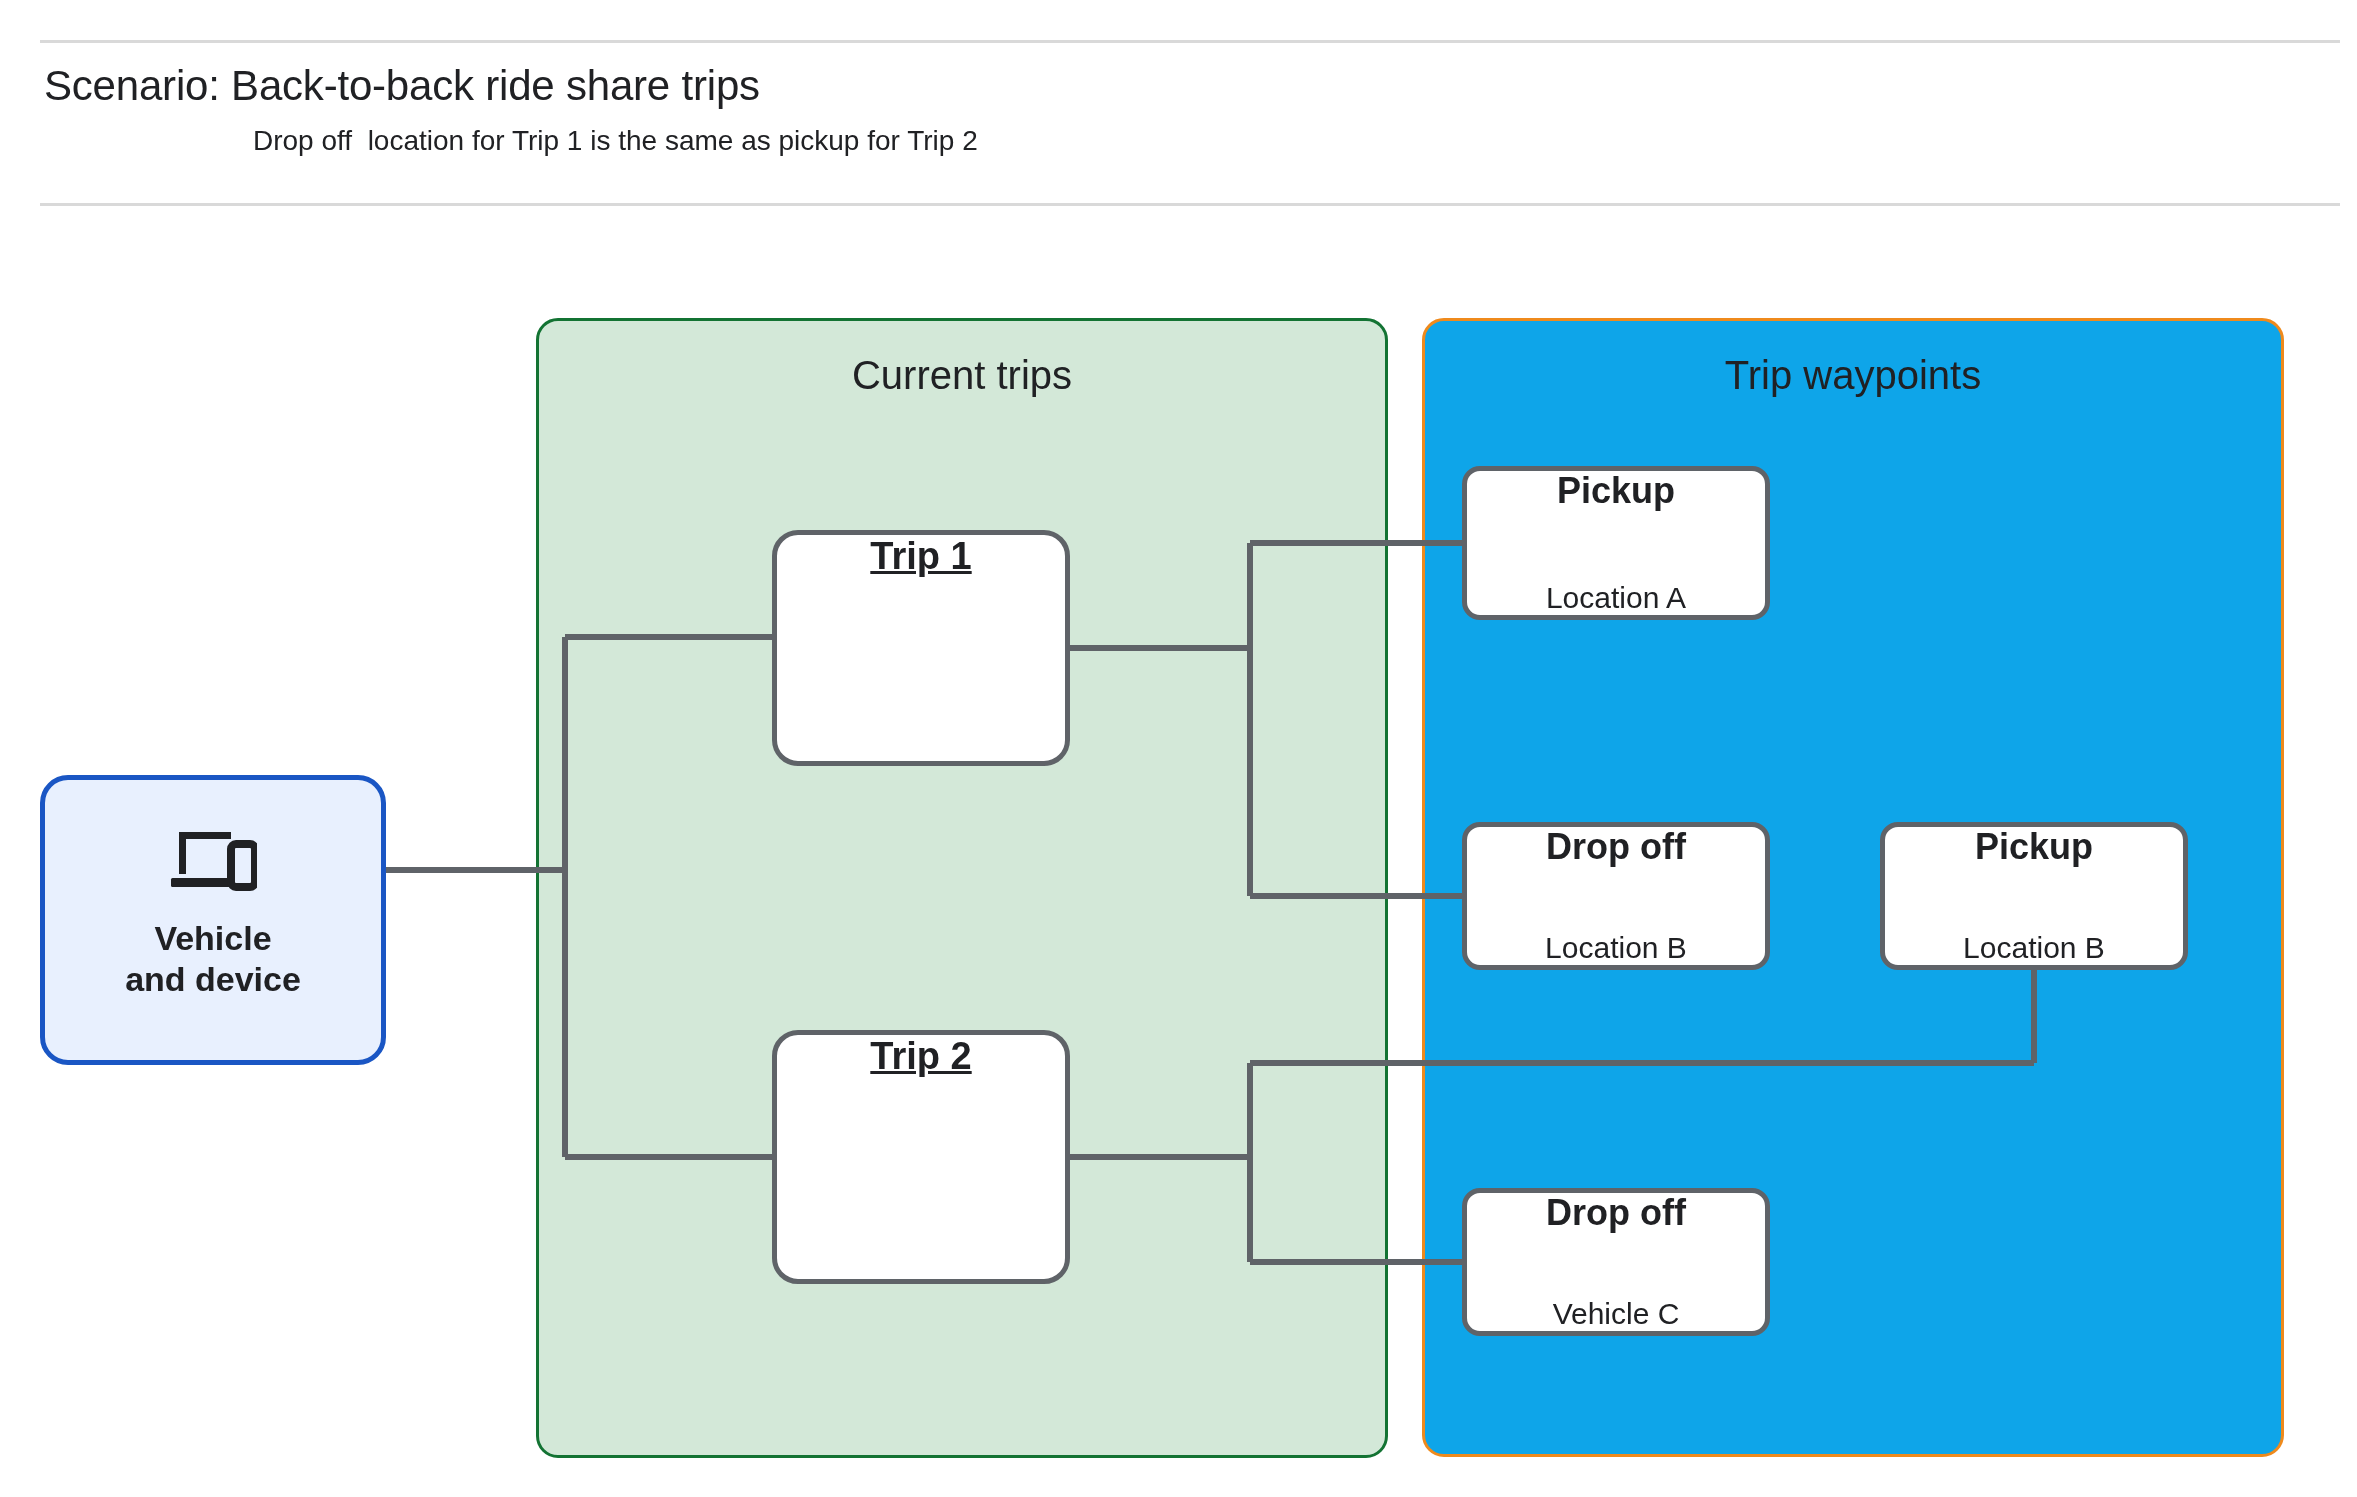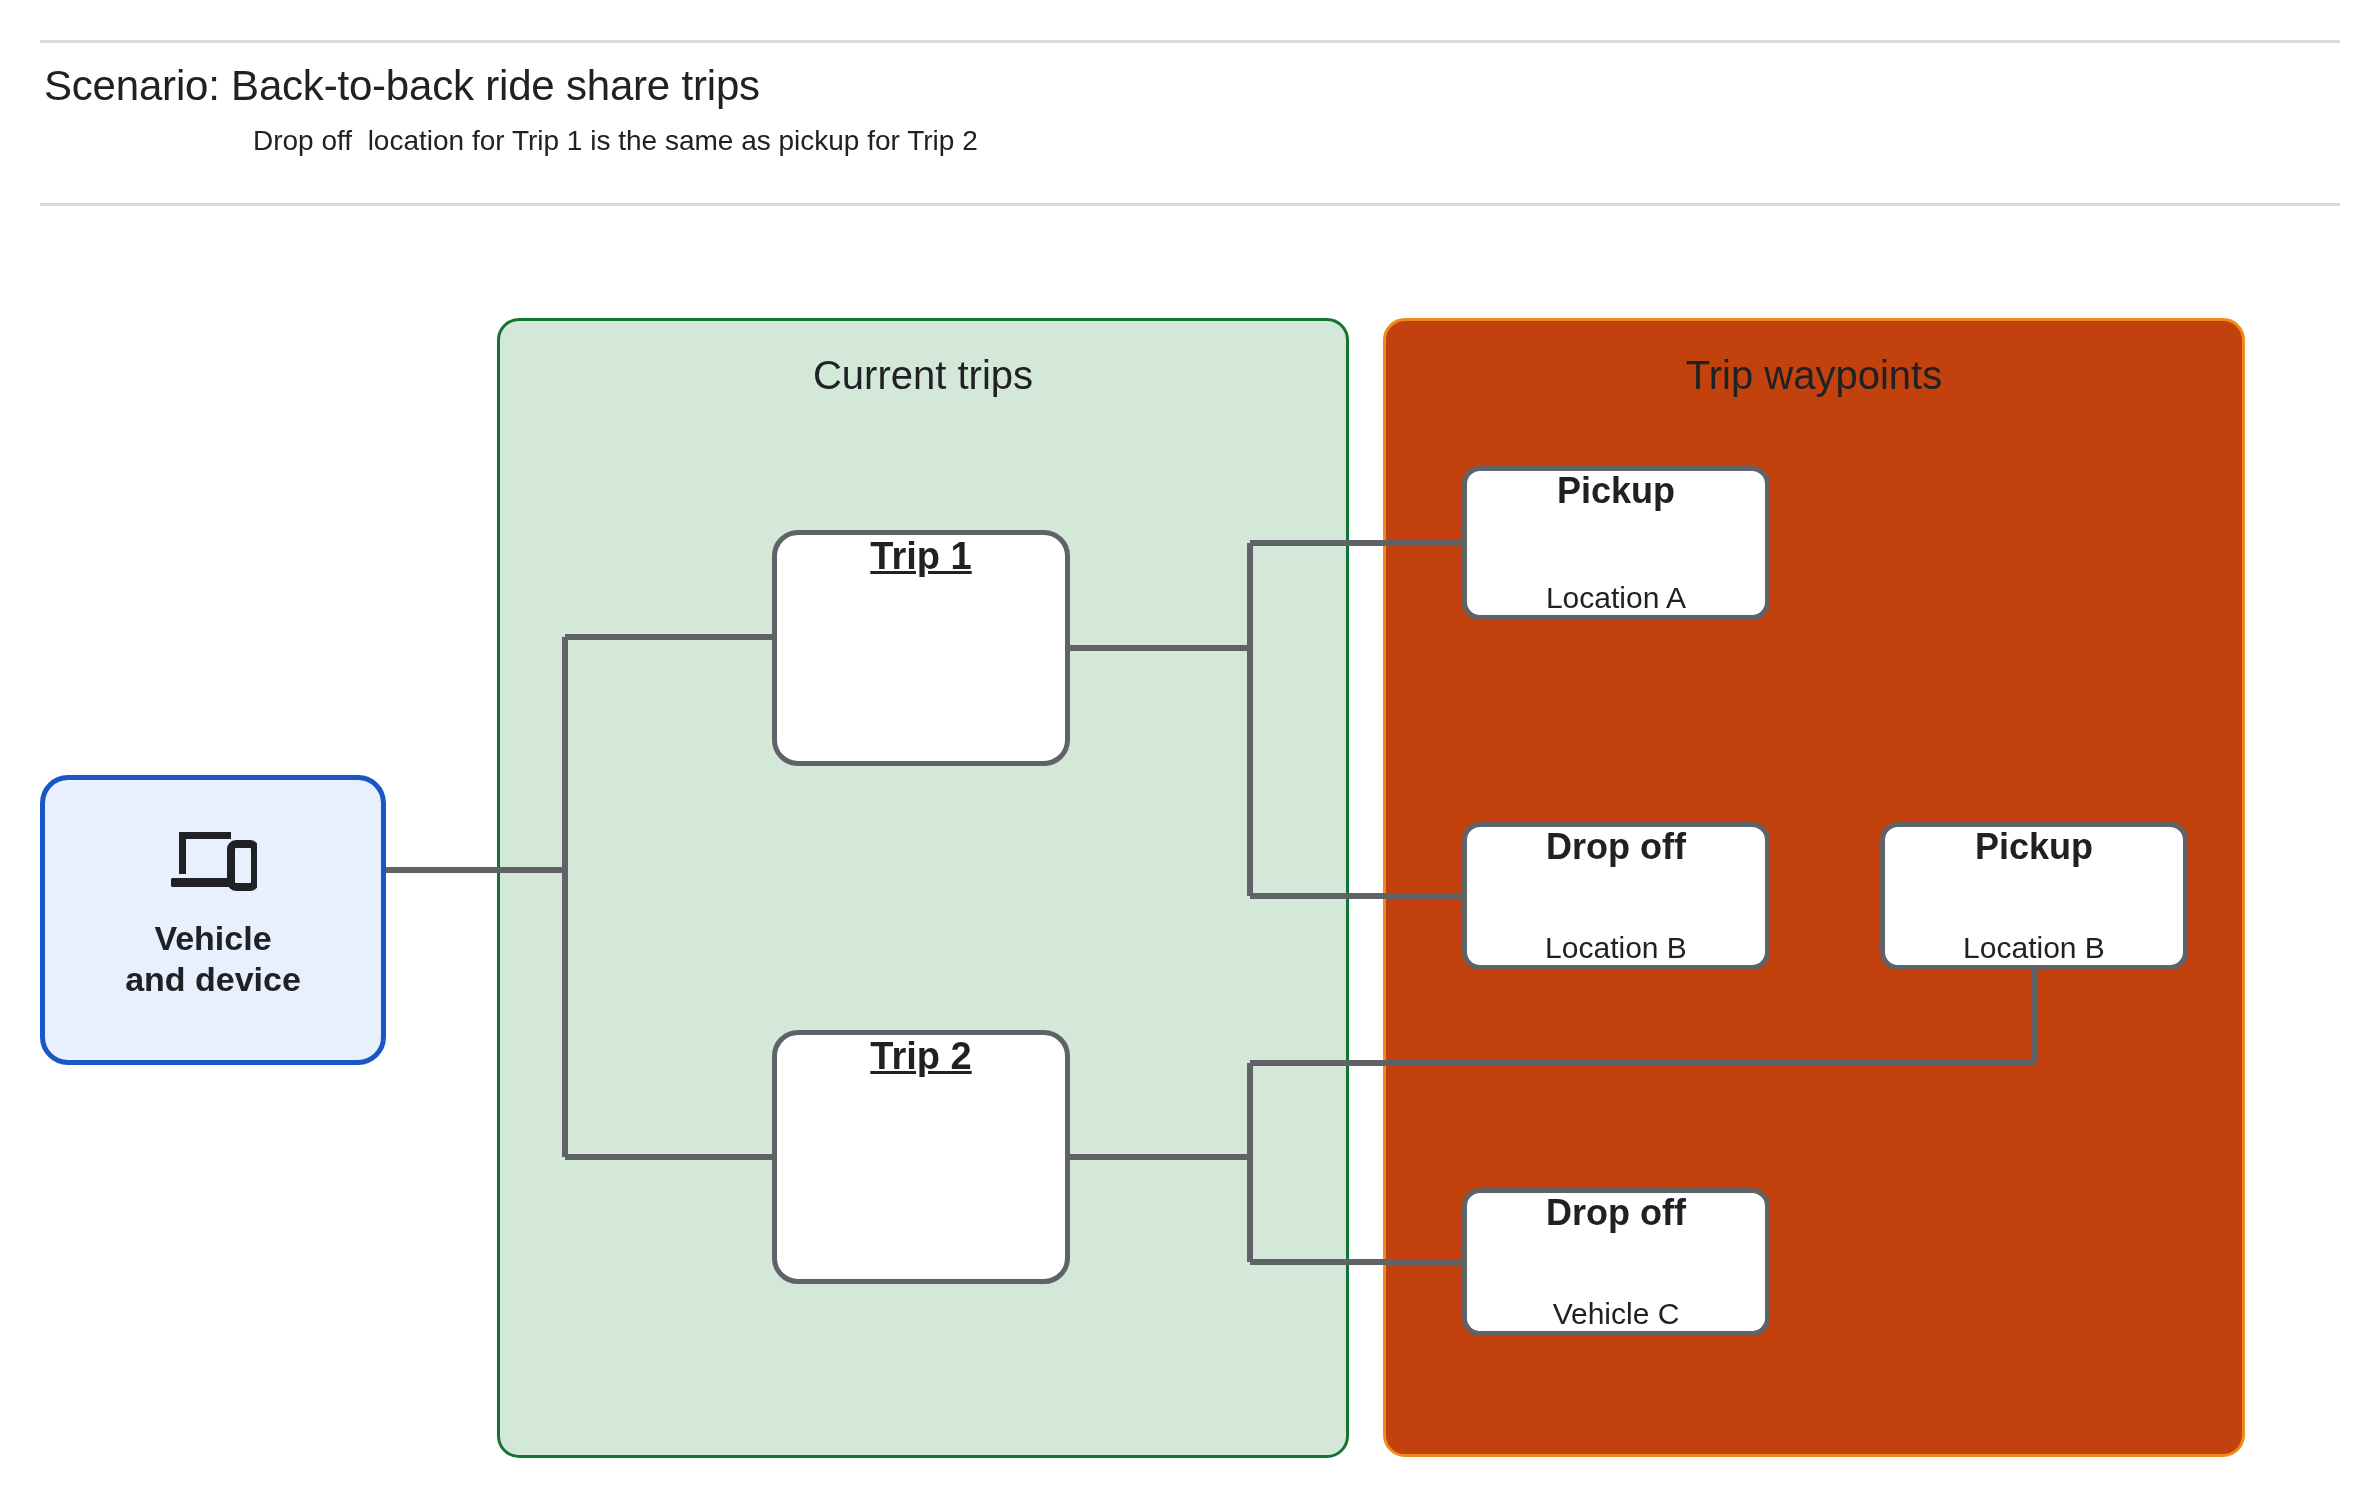--- a/index.html
+++ b/index.html
@@ -46,20 +46,21 @@
     font-size: 28px;
     font-weight: 400;
     white-space: pre;
   }
 
   
   .panel {
     position: absolute;
     border-radius: 22px;
     box-sizing: border-box;
+    margin-left: 39px;
   }
   .panel-title {
     position: absolute;
     top: 32px;
     left: 0;
     width: 100%;
     text-align: center;
     font-size: 40px;
     font-weight: 400;
     color: #202124;
@@ -70,21 +71,21 @@
     width: 852px;
     height: 1140px;
     background: #d3e8d8;
     border: 3px solid #137333;
   }
   #panel-trip-waypoints {
     left: 1383px;
     top: 318px;
     width: 862px;
     height: 1139px;
-    background: #c2410c;
+    background: #0ea5e9;
     border: 3px solid #ef8a1c;
   }
 
   
   #connectors {
     position: absolute;
     left: 0;
     top: 0;
     width: 2357px;
     height: 1497px;

